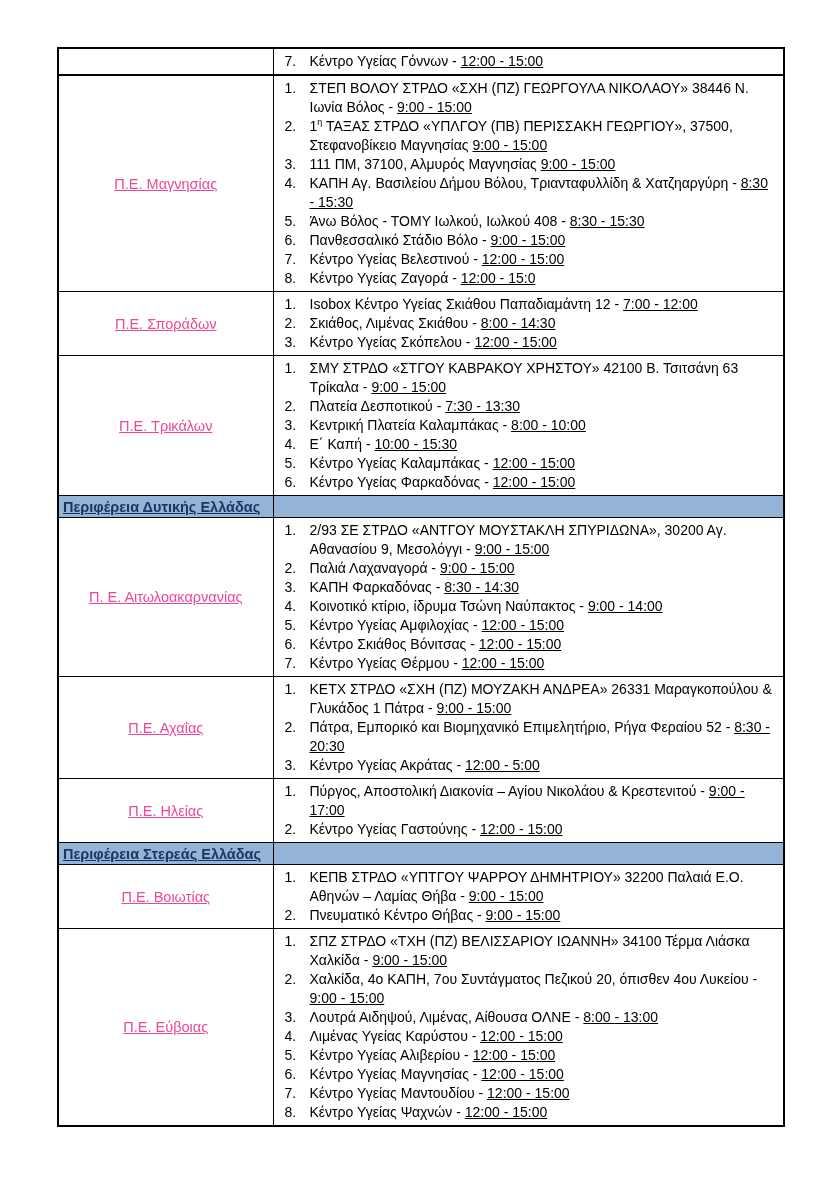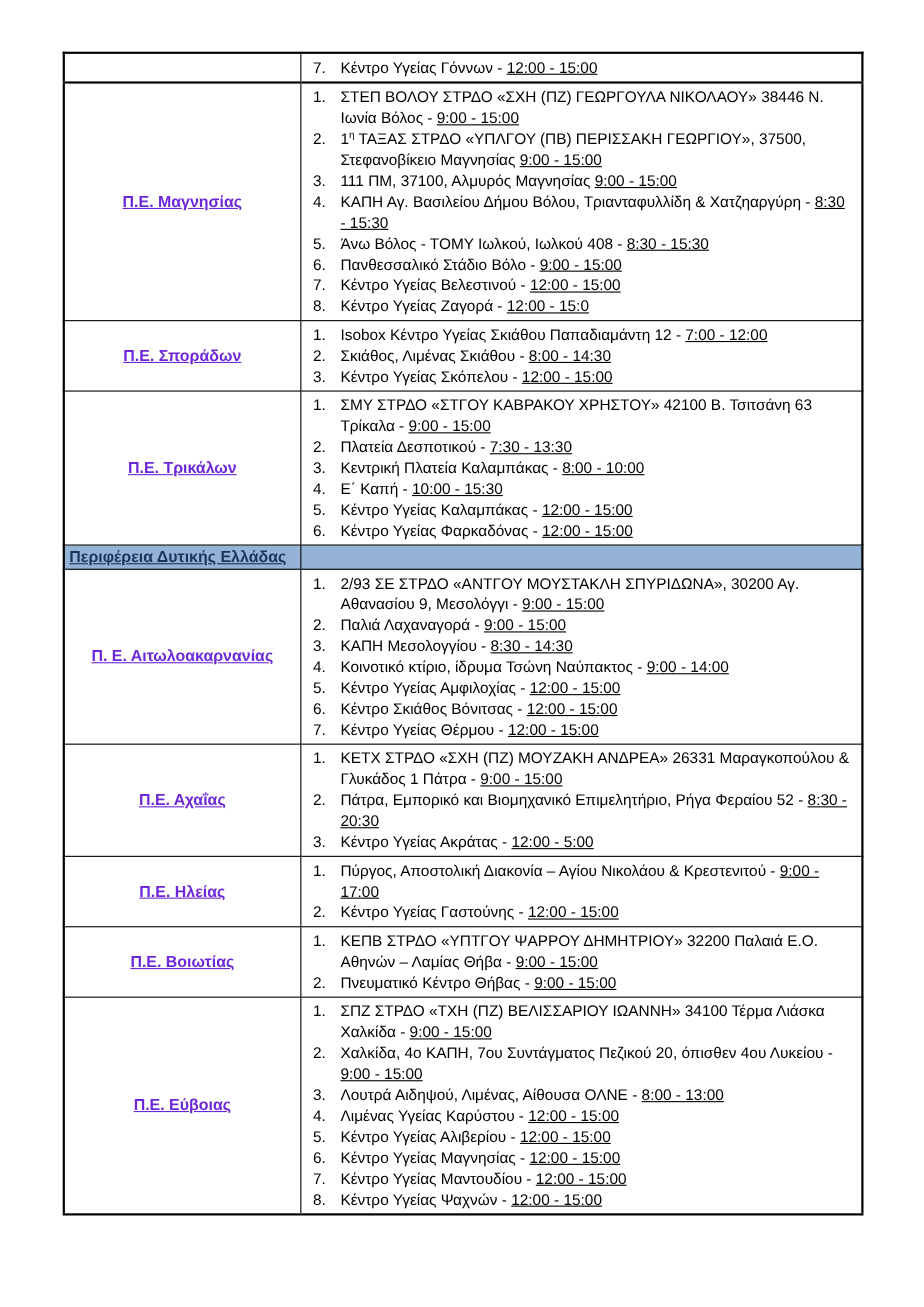--- a/index.html
+++ b/index.html
@@ -31,22 +31,22 @@
     vertical-align: middle;
     padding: 0;
   }
   tr.cont-row td { border-bottom: 2px solid #000; }
   tr:last-child td { border-bottom: 2px solid #000; }
 
   td.region-cell {
     text-align: center;
   }
   .region-link {
-    color: #6d28d9;
-    font-weight: 700;
+    color: #ec4899;
+    font-weight: 400;
     font-size: 14.5px;
     text-decoration: underline;
     cursor: pointer;
   }
   td.items-cell {
     padding: 3px 8px 3px 0;
     vertical-align: middle;
   }
   .item {
     position: relative;
@@ -129,41 +129,45 @@
         </tr>
         <tr class="header-row">
           <td class="hdr-left"><span class="hdr-label">Περιφέρεια Δυτικής Ελλάδας</span></td>
           <td class="hdr-right"></td>
         </tr>
         <tr class="body-row">
           <td class="region-cell"><span class="region-link">Π. Ε. Αιτωλοακαρνανίας</span></td>
           <td class="items-cell">
             <div class="item"><span class="num">1.</span><span class="txt"><span>2/93 ΣΕ ΣΤΡΔΟ «ΑΝΤΓΟΥ ΜΟΥΣΤΑΚΛΗ ΣΠΥΡΙΔΩΝΑ», 30200 Αγ. Αθανασίου 9, Μεσολόγγι - </span><u>9:00 - 15:00</u></span></div>
             <div class="item"><span class="num">2.</span><span class="txt"><span>Παλιά Λαχαναγορά - </span><u>9:00 - 15:00</u></span></div>
-            <div class="item"><span class="num">3.</span><span class="txt"><span>ΚΑΠΗ Μεσολογγίου - </span><u>8:30 - 14:30</u></span></div>
+            <div class="item"><span class="num">3.</span><span class="txt"><span>ΚΑΠΗ Φαρκαδόνας - </span><u>8:30 - 14:30</u></span></div>
             <div class="item"><span class="num">4.</span><span class="txt"><span>Κοινοτικό κτίριο, ίδρυμα Τσώνη Ναύπακτος - </span><u>9:00 - 14:00</u></span></div>
             <div class="item"><span class="num">5.</span><span class="txt"><span>Κέντρο Υγείας Αμφιλοχίας - </span><u>12:00 - 15:00</u></span></div>
             <div class="item"><span class="num">6.</span><span class="txt"><span>Κέντρο Σκιάθος Βόνιτσας - </span><u>12:00 - 15:00</u></span></div>
             <div class="item"><span class="num">7.</span><span class="txt"><span>Κέντρο Υγείας Θέρμου - </span><u>12:00 - 15:00</u></span></div>
           </td>
         </tr>
         <tr class="body-row">
           <td class="region-cell"><span class="region-link">Π.Ε. Αχαΐας</span></td>
           <td class="items-cell">
             <div class="item"><span class="num">1.</span><span class="txt"><span>ΚΕΤΧ ΣΤΡΔΟ «ΣΧΗ (ΠΖ) ΜΟΥΖΑΚΗ ΑΝΔΡΕΑ» 26331 Μαραγκοπούλου &amp; Γλυκάδος 1 Πάτρα - </span><u>9:00 - 15:00</u></span></div>
             <div class="item"><span class="num">2.</span><span class="txt"><span>Πάτρα, Εμπορικό και Βιομηχανικό Επιμελητήριο, Ρήγα Φεραίου 52 - </span><u>8:30 - 20:30</u></span></div>
             <div class="item"><span class="num">3.</span><span class="txt"><span>Κέντρο Υγείας Ακράτας - </span><u>12:00 - 5:00</u></span></div>
           </td>
         </tr>
         <tr class="body-row">
           <td class="region-cell"><span class="region-link">Π.Ε. Ηλείας</span></td>
           <td class="items-cell">
             <div class="item"><span class="num">1.</span><span class="txt"><span>Πύργος, Αποστολική Διακονία – Αγίου Νικολάου &amp; Κρεστενιτού - </span><u>9:00 - 17:00</u></span></div>
             <div class="item"><span class="num">2.</span><span class="txt"><span>Κέντρο Υγείας Γαστούνης - </span><u>12:00 - 15:00</u></span></div>
           </td>
+        </tr>
+        <tr class="header-row">
+          <td class="hdr-left"><span class="hdr-label">Περιφέρεια Στερεάς Ελλάδας</span></td>
+          <td class="hdr-right"></td>
         </tr>
         <tr class="body-row">
           <td class="region-cell"><span class="region-link">Π.Ε. Βοιωτίας</span></td>
           <td class="items-cell">
             <div class="item"><span class="num">1.</span><span class="txt"><span>ΚΕΠΒ ΣΤΡΔΟ «ΥΠΤΓΟΥ ΨΑΡΡΟΥ ΔΗΜΗΤΡΙΟΥ» 32200 Παλαιά Ε.Ο. Αθηνών – Λαμίας Θήβα - </span><u>9:00 - 15:00</u></span></div>
             <div class="item"><span class="num">2.</span><span class="txt"><span>Πνευματικό Κέντρο Θήβας - </span><u>9:00 - 15:00</u></span></div>
           </td>
         </tr>
         <tr class="body-row">
           <td class="region-cell"><span class="region-link">Π.Ε. Εύβοιας</span></td>

